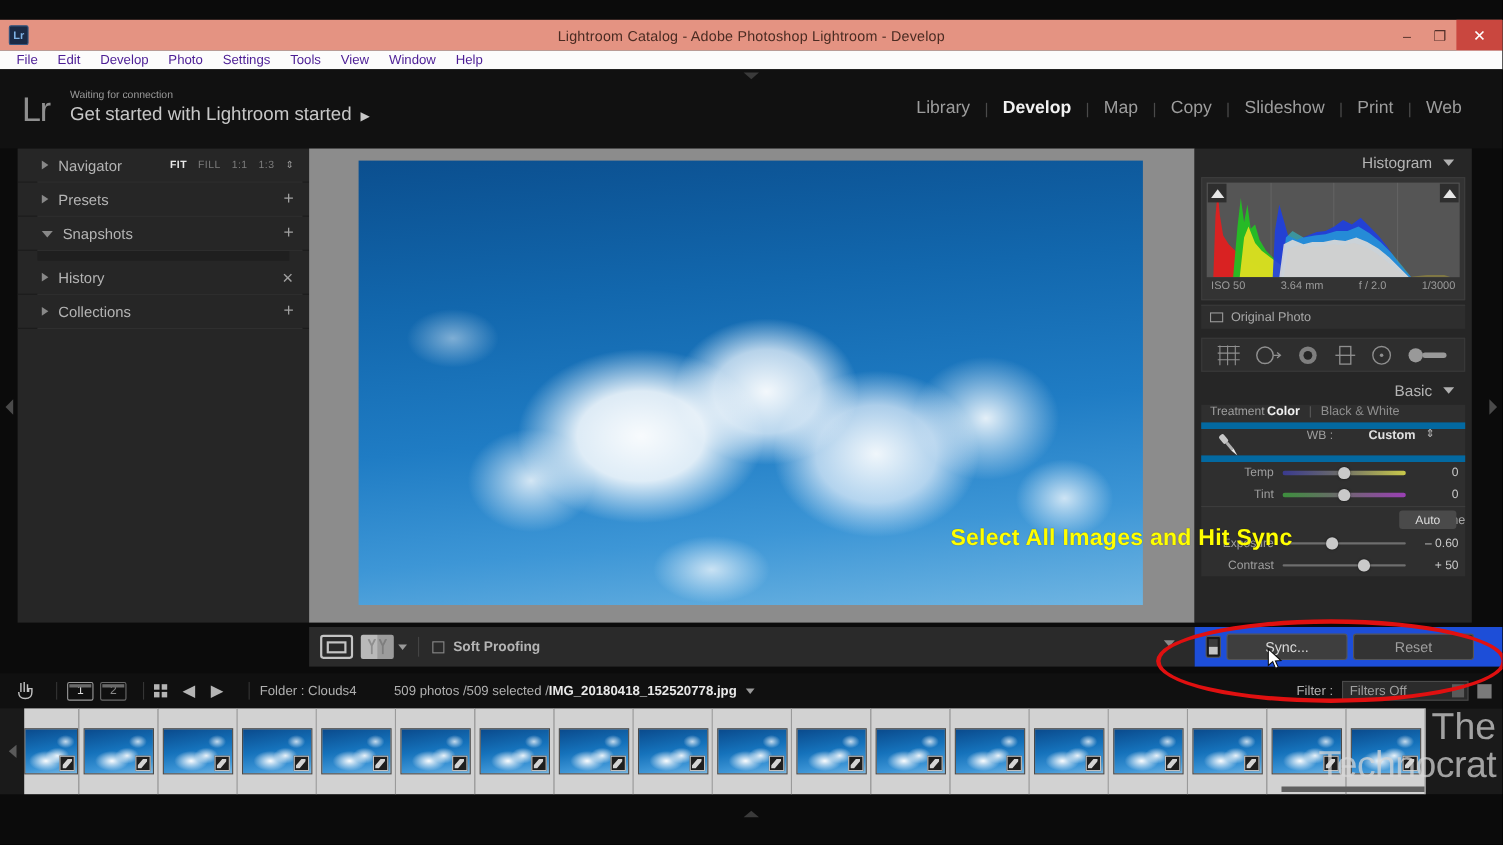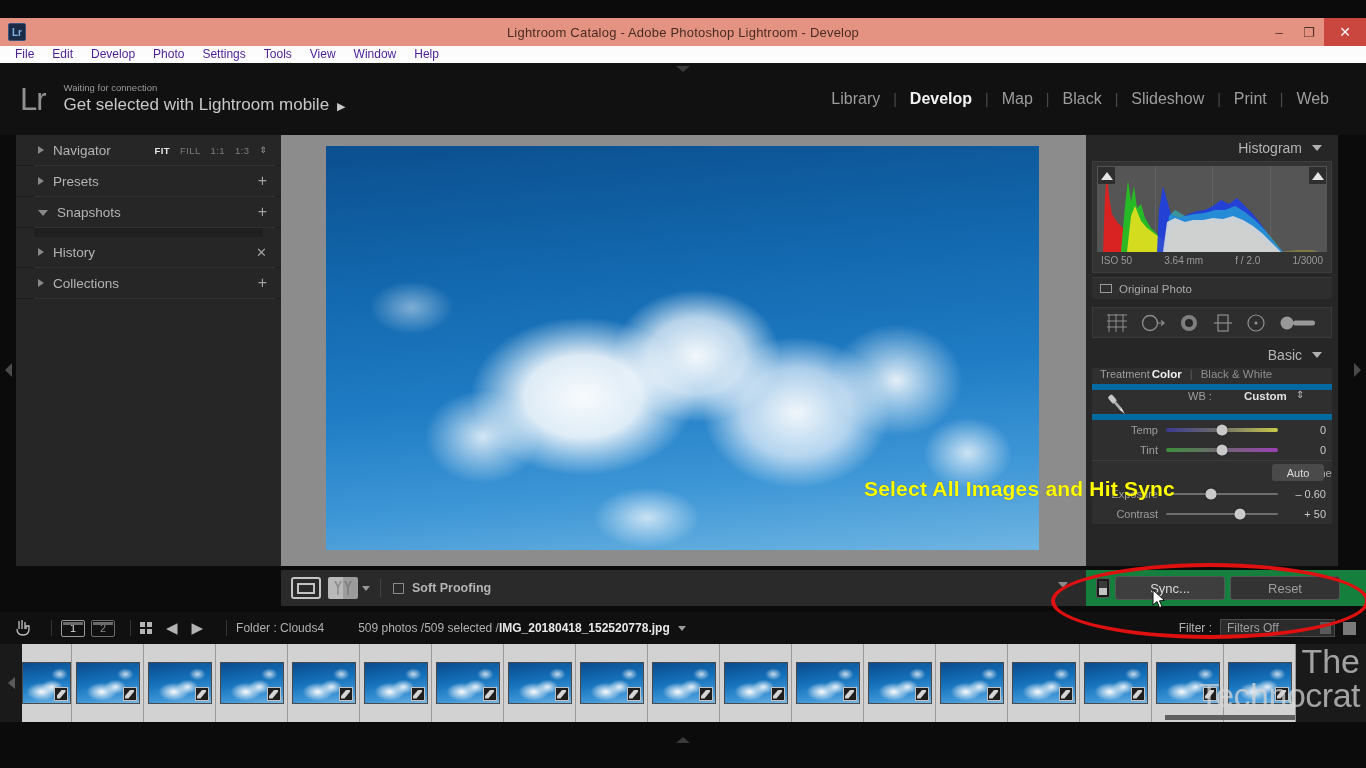--- a/index.html
+++ b/index.html
@@ -268,21 +268,21 @@
   .tone-lbl { font-size: 11.5px; color: #a8a8a8; }
   .autobtn {
     position: absolute; right: 8px; top: 3px; width: 52px; height: 17px;
     background: #4a4a4a; border-radius: 3px; color: #dcdcdc; font-size: 11px;
     display: flex; align-items: center; justify-content: center;
   }
 
   
   .righttool {
     position: absolute; left: 1086px; top: 570px; width: 280px; height: 36px;
-    background: #15803d; display: flex; align-items: center; padding-left: 10px; gap: 5px;
+    background: #1d4ed8; display: flex; align-items: center; padding-left: 10px; gap: 5px;
   }
   .switchbtn {
     width: 14px; height: 20px; background: #1a1a1a; border: 1px solid #555;
     border-radius: 2px; display: flex; flex-direction: column; justify-content: space-between;
     padding: 2px;
   }
   .switchbtn i { height: 7px; background: #c4c4c4; display: block; }
   .switchbtn i:first-child { background: #3a3a3a; }
   .bigbtn {
     width: 110px; height: 24px; background: #3e3e3e; border: 1px solid #555;
@@ -427,31 +427,31 @@
       <div class="menu-item">View</div>
       <div class="menu-item">Window</div>
       <div class="menu-item">Help</div>
     </div>
 
   <div class="idbar">
     <div class="id-lr">Lr</div>
     <div class="id-text">
       <div class="id-sub">Waiting for connection</div>
       <div class="id-main">
-        <span>Get selected with Lightroom mobile</span><span class="arr">▶</span>
+        <span>Get started with Lightroom started</span><span class="arr">▶</span>
       </div>
     </div>
     <div class="modules" id="modules">
         <div class="module">Library</div>
         <span class="module-sep">|</span>
         <div class="module active">Develop</div>
         <span class="module-sep">|</span>
         <div class="module">Map</div>
         <span class="module-sep">|</span>
-        <div class="module">Black</div>
+        <div class="module">Copy</div>
         <span class="module-sep">|</span>
         <div class="module">Slideshow</div>
         <span class="module-sep">|</span>
         <div class="module">Print</div>
         <span class="module-sep">|</span>
         <div class="module">Web</div>
       </div>
   </div>
   <div class="topcaret"></div>
 

